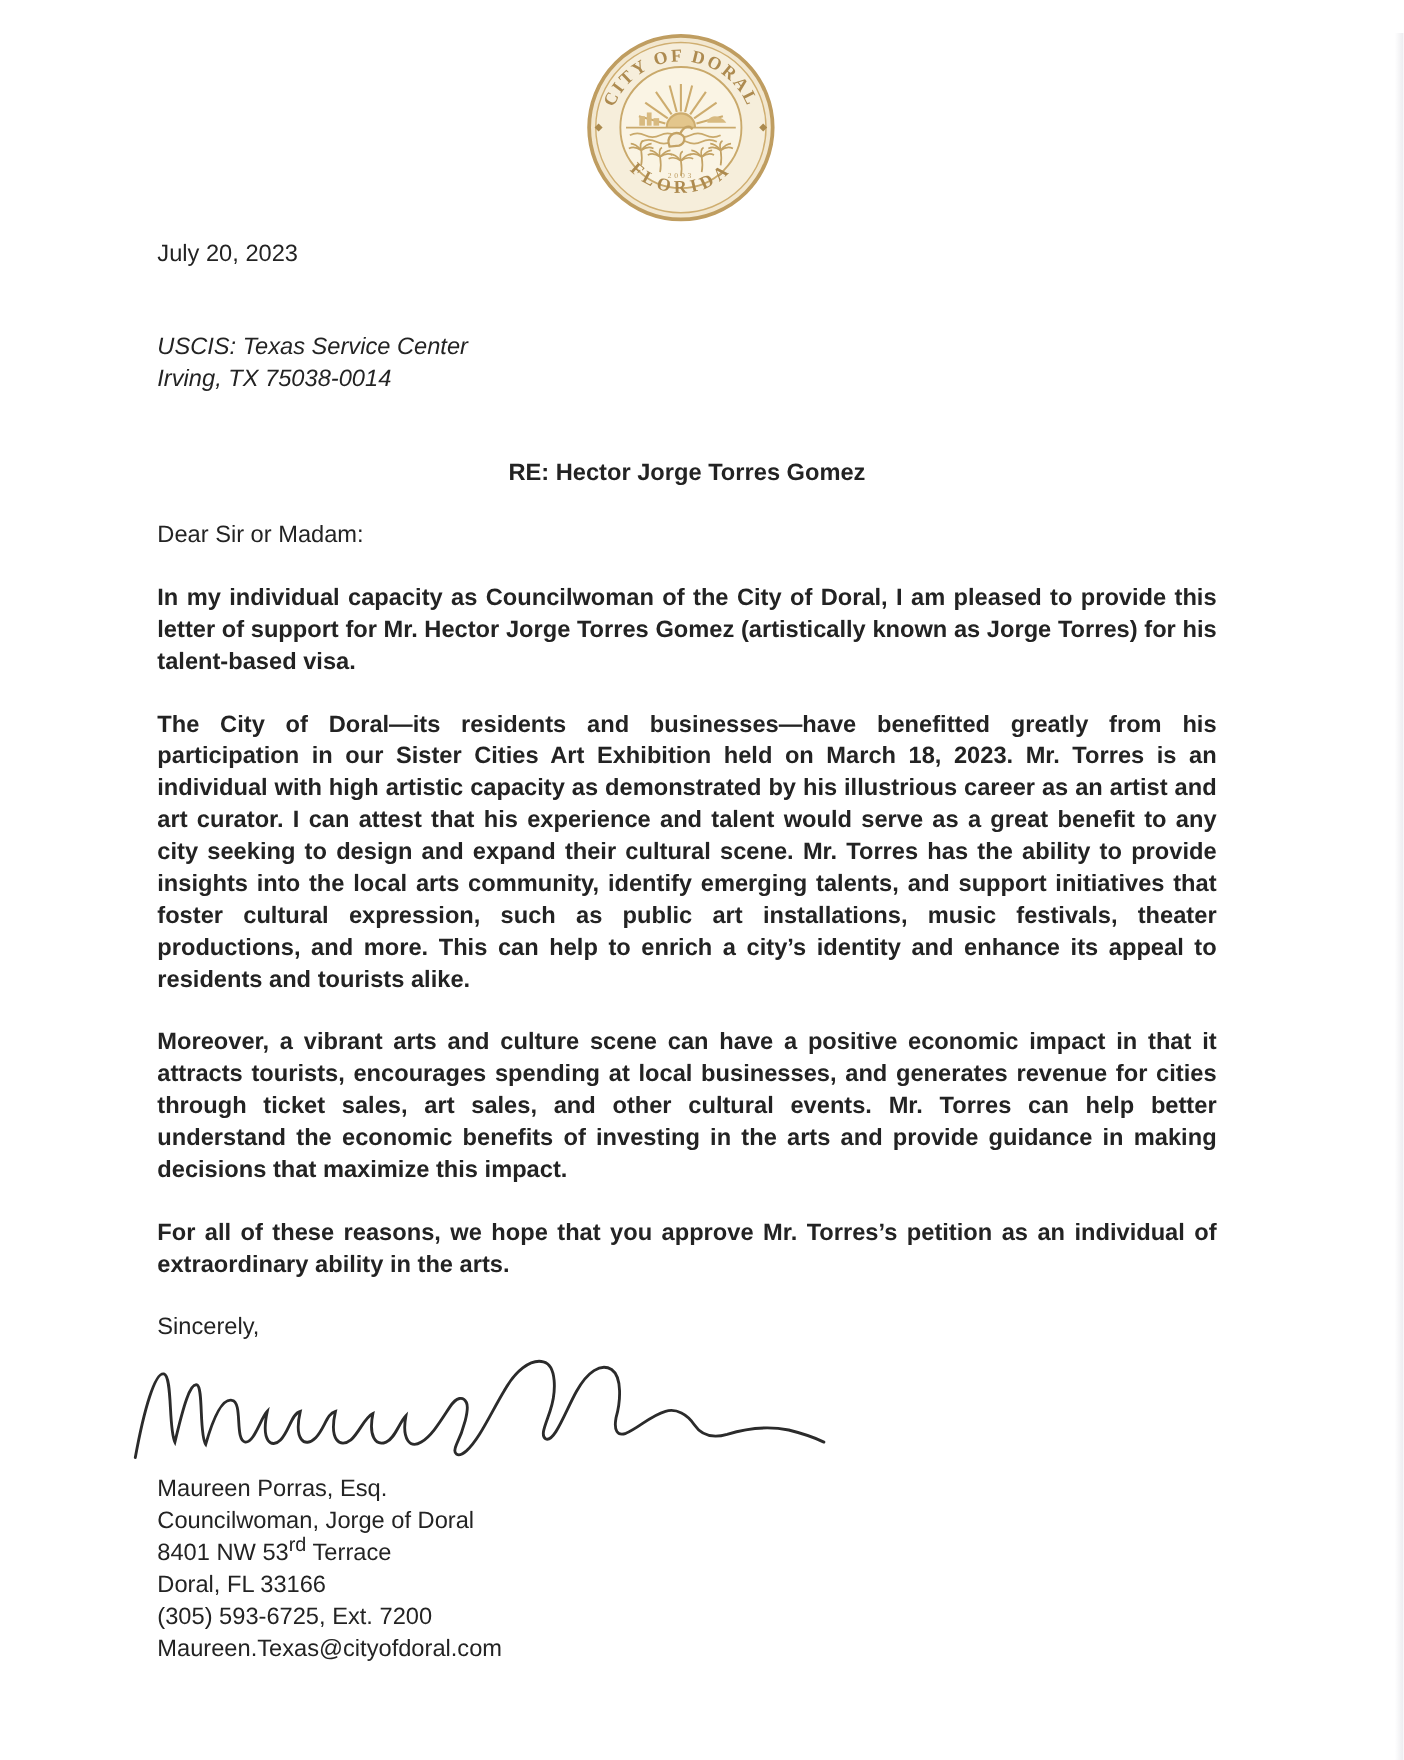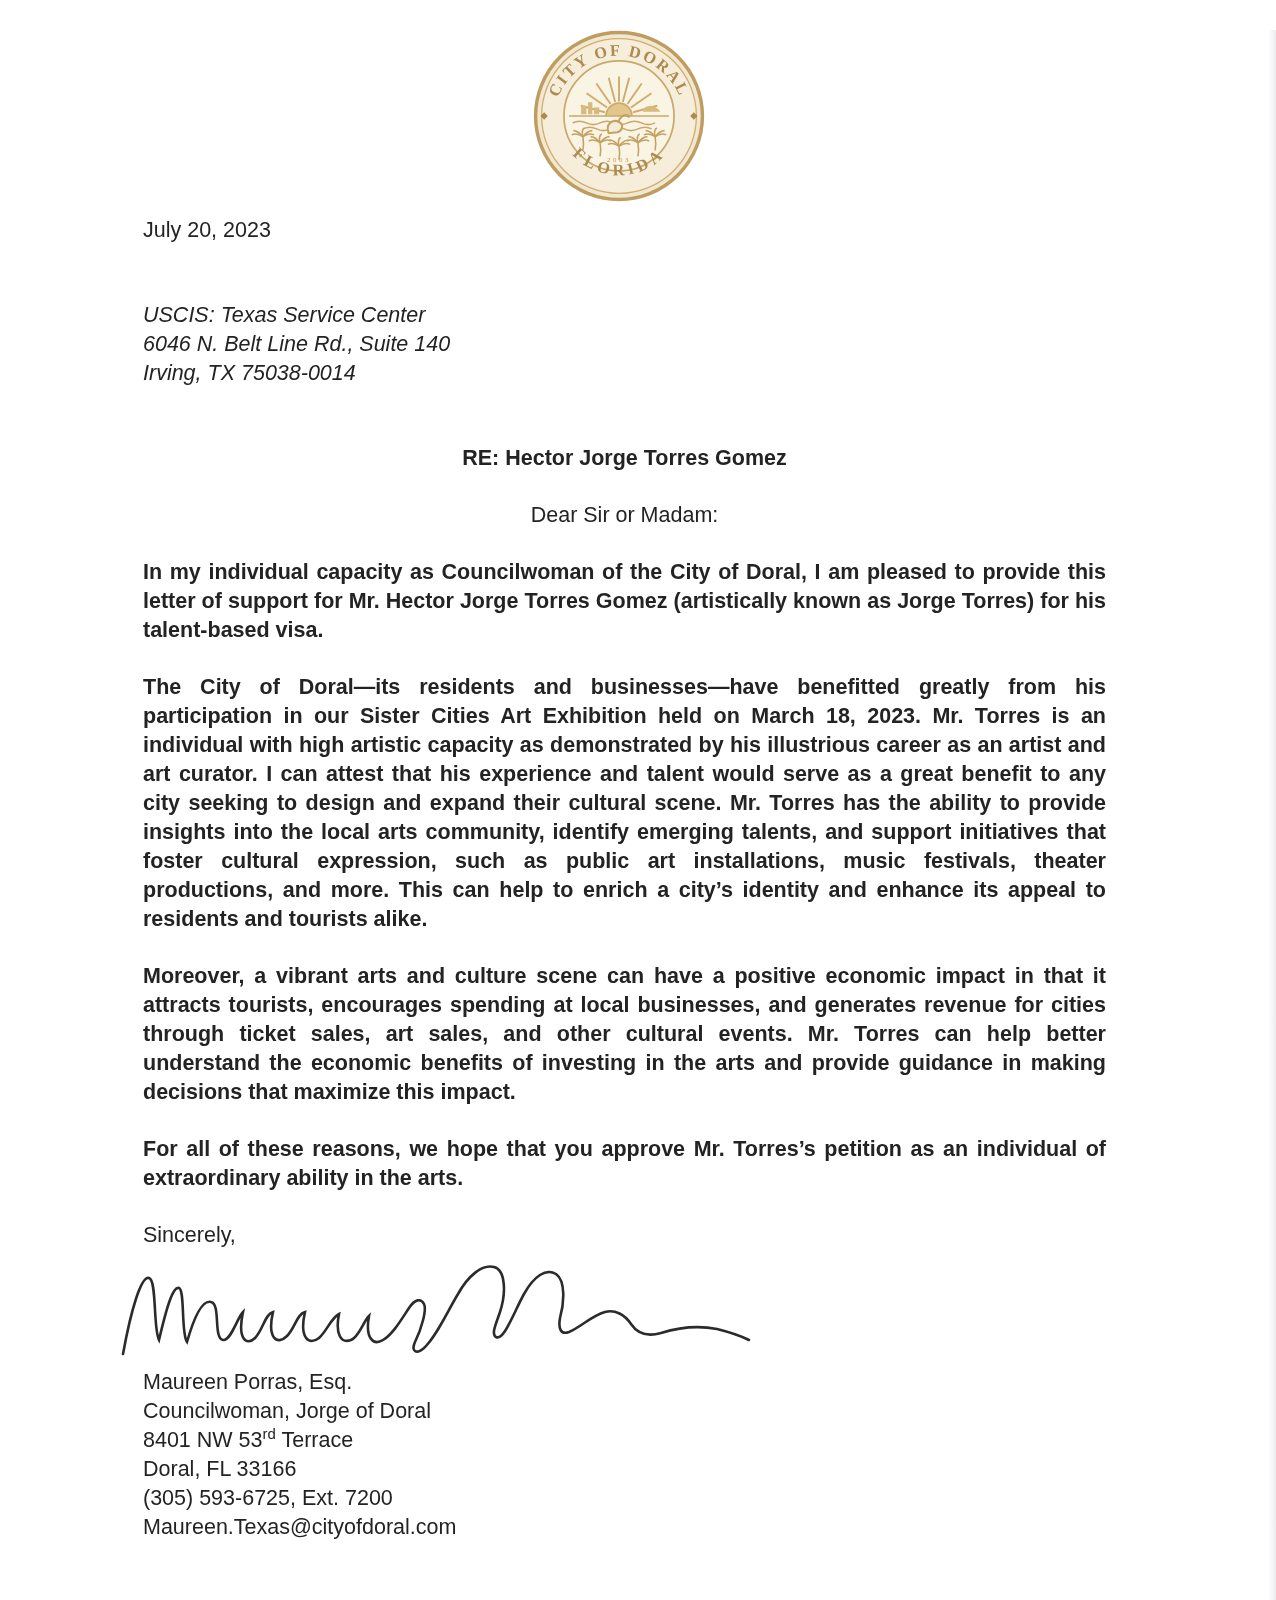--- a/index.html
+++ b/index.html
@@ -28,35 +28,35 @@
     font-size: 21.5px;
     line-height: 29px;
   }
 
   .date { margin: 0 0 56px 0; }
 
   .recipient { margin: 0 0 56px 0; font-style: italic; }
 
   .re { font-weight: bold; margin: 0 0 28px 0; text-align: center; }
 
-  .salutation { margin: 0 0 28px 0; text-align: center; }
+  .salutation { margin: 0 0 28px 0; }
 
   .body-par {
     margin: 0 0 28px 0;
     text-align: justify;
     font-weight: bold;
   }
 
   .closing { margin: 6px 0 0 0; }
 
   .signature { margin: 4px 0 0 -28px; width: 640px; }
   .signature svg { display: block; width: 640px; height: 112px; }
 
   .sig-block { margin-top: 2px; }
-  .sig-block sup { font-size: 15px; line-height: 0; }
+  .sig-block sup { font-size: 18px; line-height: 0; }
 
   .scan-edge {
     position: absolute;
     top: 0; right: 0;
     width: 8px; height: 1600px;
     background: linear-gradient(to right, rgba(0,0,0,0), #ececef);
   }
 
   p, div { -webkit-font-smoothing: antialiased; }
 </style>
@@ -134,21 +134,20 @@
       <text x="100" y="153" text-anchor="middle" font-family="Liberation Serif, serif" font-size="8" letter-spacing="3" fill="#bb9a5d">2003</text>
     </svg>
   </div>
 
   <div class="content">
 
     <p class="date">July 20, 2023</p>
 
     <div class="recipient">
       <div>USCIS: Texas Service Center</div>
-      <div>6046 N. Belt Line Rd., Suite 140</div>
       <div>Irving, TX 75038-0014</div>
     </div>
 
     <p class="re">RE: Hector Jorge Torres Gomez</p>
 
     <p class="salutation">Dear Sir or Madam:</p>
 
     <p class="body-par">In my individual capacity as Councilwoman of the City of Doral, I am pleased to provide this letter of support for Mr. Hector Jorge Torres Gomez (artistically known as Jorge Torres) for his talent-based visa.</p>
     <p class="body-par">The City of Doral—its residents and businesses—have benefitted greatly from his participation in our Sister Cities Art Exhibition held on March 18, 2023. Mr. Torres is an individual with high artistic capacity as demonstrated by his illustrious career as an artist and art curator. I can attest that his experience and talent would serve as a great benefit to any city seeking to design and expand their cultural scene. Mr. Torres has the ability to provide insights into the local arts community, identify emerging talents, and support initiatives that foster cultural expression, such as public art installations, music festivals, theater productions, and more. This can help to enrich a city’s identity and enhance its appeal to residents and tourists alike.</p>
     <p class="body-par">Moreover, a vibrant arts and culture scene can have a positive economic impact in that it attracts tourists, encourages spending at local businesses, and generates revenue for cities through ticket sales, art sales, and other cultural events. Mr. Torres can help better understand the economic benefits of investing in the arts and provide guidance in making decisions that maximize this impact.</p>

